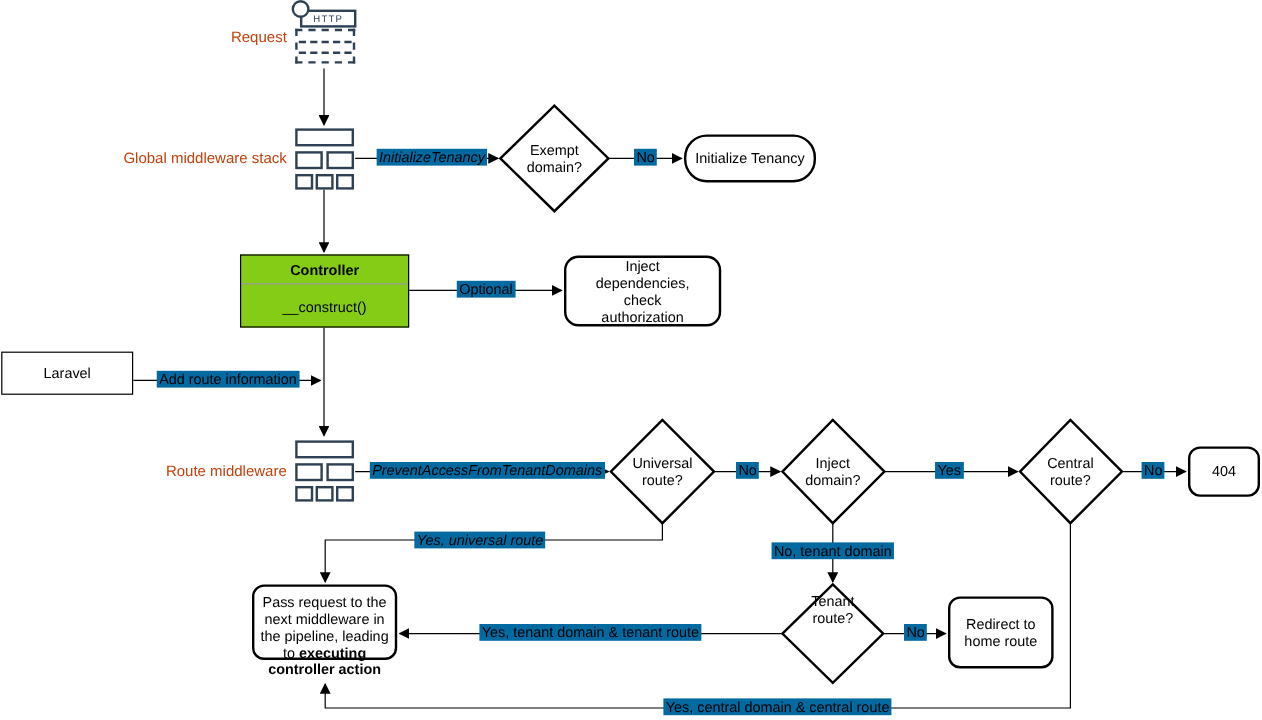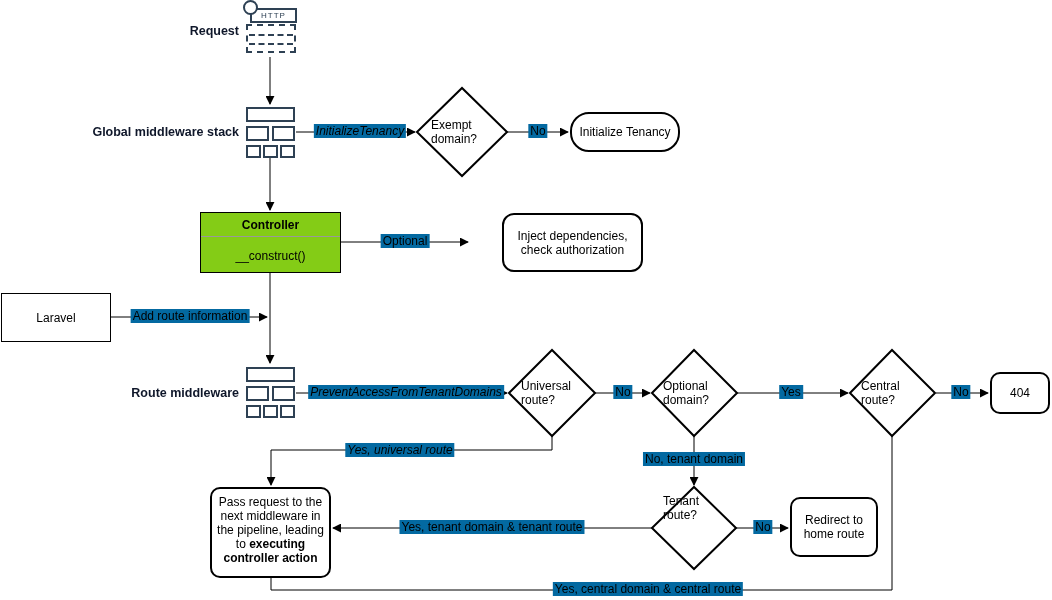--- a/index.html
+++ b/index.html
@@ -9,40 +9,40 @@
   .edge{fill:none;stroke:#000;stroke-width:1;}
   .diamond{fill:#fff;stroke:#000;stroke-width:2;}
 
   
   .node{position:absolute;box-sizing:border-box;background:#fff;display:flex;
         align-items:center;justify-content:center;text-align:center;
         font-size:12px;line-height:14px;}
   .rounded{border:2px solid #000;border-radius:10px;}
   .plain{border:1px solid #000;}
   .node-init{left:570px;top:112px;width:110px;height:40px;border-radius:19px;}
-  .node-inject{left:470px;top:213px;width:141px;height:59px;border-radius:12px;padding:12px;margin-left:32px;}
+  .node-inject{left:470px;top:213px;width:131px;height:59px;border-radius:12px;padding:12px;}
   .node-404{left:990px;top:372px;width:60px;height:42px;}
   .node-redirect{left:790px;top:497px;width:88px;height:60px;padding:2px;}
-  .node-pass{left:210px;top:487px;width:121px;height:91px;padding:3px;display:block;
+  .node-pass{left:210px;top:487px;width:121px;height:63px;padding:3px;display:block;
              padding-top:6px;}
-  .node-laravel{left:1px;top:293px;width:110px;height:49px;}
+  .node-laravel{left:1px;top:293px;width:110px;height:36px;}
 
   
   .uml{position:absolute;left:200px;top:212px;width:141px;height:61px;box-sizing:border-box;
        border:1px solid #000;background:#84cc16;font-size:12px;}
   .uml .hd{height:23px;border-bottom:1px solid #999;display:flex;align-items:center;
            justify-content:center;font-weight:bold;}
   .uml .bd{height:37px;display:flex;align-items:center;justify-content:center;}
 
   
-  .sideLabel{position:absolute;right:813px;width:220px;text-align:right;font-weight:bold;
-             font-size:12.5px;color:#0f172a;}
+  .sideLabel{position:absolute;right:813px;width:220px;text-align:right;font-weight:normal;
+             font-size:12.5px;color:#c2410c;}
 
   
-  .dlabel{position:absolute;width:62px;transform:translate(-50%,-50%);text-align:left;
+  .dlabel{position:absolute;width:62px;transform:translate(-50%,-50%);text-align:center;
           font-size:12px;line-height:14px;}
 
   
   .elabel{position:absolute;transform:translate(-50%,-50%);background:#0369a1;
           padding:0 2px;font-size:12px;white-space:nowrap;}
   .italic{font-style:italic;}
 
   
   .stackIcon{position:absolute;width:52px;height:52px;}
   .cell{position:absolute;box-sizing:border-box;border:2px solid #2e4154;background:#fff;}
@@ -132,21 +132,21 @@
   <div class="node rounded node-pass"><span>Pass request to the next middleware in the pipeline, leading to </span><b>executing controller action</b></div>
   <div class="node plain node-laravel">Laravel</div>
 
   <div class="uml">
     <div class="hd">Controller</div>
     <div class="bd">__construct()</div>
   </div>
 
   <div class="dlabel" style="left:462px;top:132px;">Exempt domain?</div>
   <div class="dlabel" style="left:552px;top:393px;">Universal route?</div>
-  <div class="dlabel" style="left:694px;top:393px;">Optional domain?</div>
+  <div class="dlabel" style="left:694px;top:393px;">Inject domain?</div>
   <div class="dlabel" style="left:892px;top:393px;">Central route?</div>
   <div class="dlabel" style="left:694px;top:508px;">Tenant route?</div>
 
   <div class="elabel italic" style="left:360px;top:131px;">InitializeTenancy</div>
   <div class="elabel" style="left:538px;top:131px;">No</div>
   <div class="elabel" style="left:405px;top:241px;">Optional</div>
   <div class="elabel" style="left:190px;top:316px;">Add route information</div>
   <div class="elabel italic" style="left:406px;top:392px;">PreventAccessFromTenantDomains</div>
   <div class="elabel" style="left:623px;top:392px;">No</div>
   <div class="elabel" style="left:791px;top:392px;">Yes</div>

